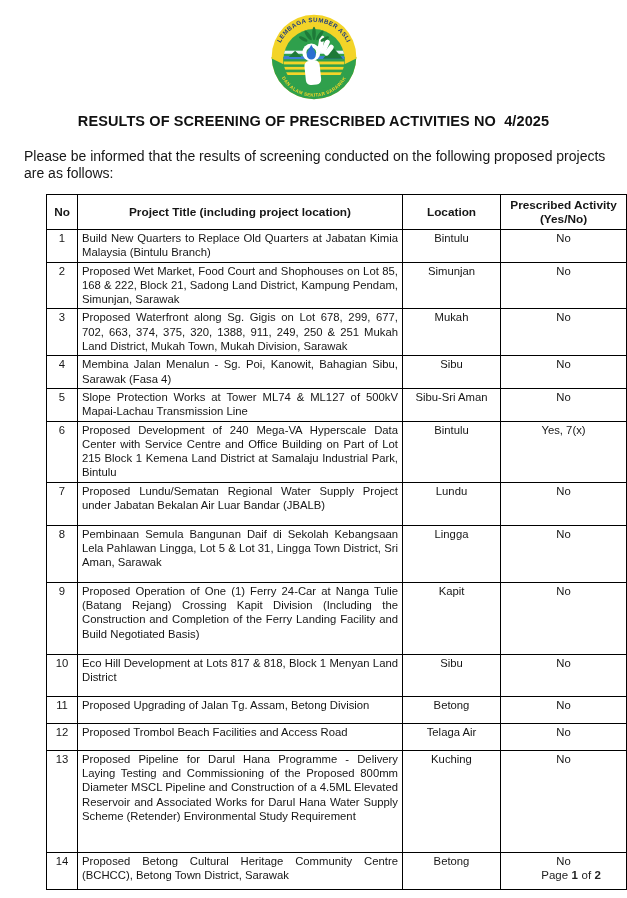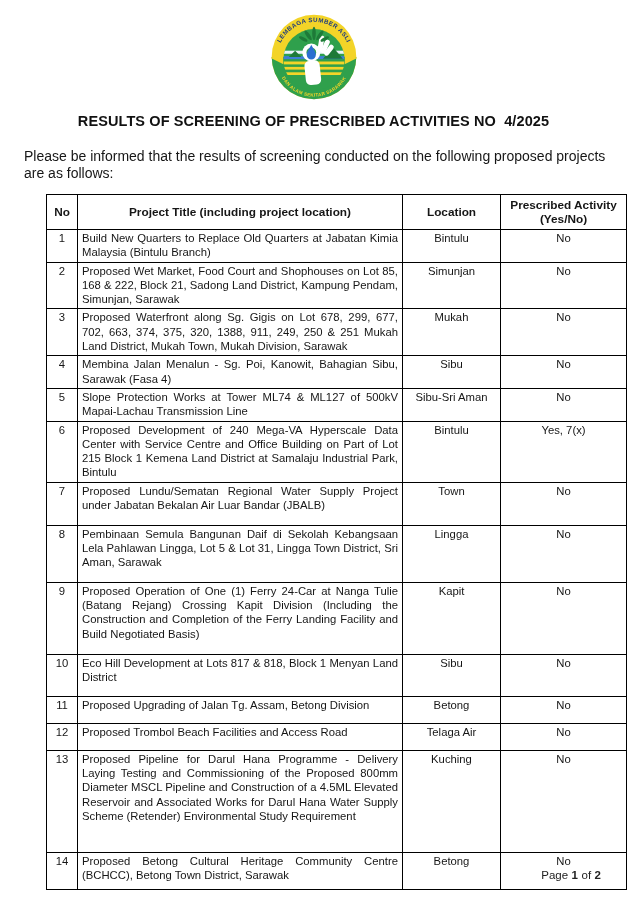--- a/index.html
+++ b/index.html
@@ -214,21 +214,21 @@
         </tr>
         <tr>
           <td class="col-no">6</td>
           <td class="col-title">Proposed Development of 240 Mega-VA Hyperscale Data Center with Service Centre and Office Building on Part of Lot 215 Block 1 Kemena Land District at Samalaju Industrial Park, Bintulu</td>
           <td class="col-location">Bintulu</td>
           <td class="col-prescribed">Yes, 7(x)</td>
         </tr>
         <tr>
           <td class="col-no">7</td>
           <td class="col-title">Proposed Lundu/Sematan Regional Water Supply Project under Jabatan Bekalan Air Luar Bandar (JBALB)</td>
-          <td class="col-location">Town</td>
+          <td class="col-location">Lundu</td>
           <td class="col-prescribed">No</td>
         </tr>
         <tr>
           <td class="col-no">8</td>
           <td class="col-title">Pembinaan Semula Bangunan Daif di Sekolah Kebangsaan Lela Pahlawan Lingga, Lot 5 &amp; Lot 31, Lingga Town District, Sri Aman, Sarawak</td>
           <td class="col-location">Lingga</td>
           <td class="col-prescribed">No</td>
         </tr>
         <tr>
           <td class="col-no">9</td>

